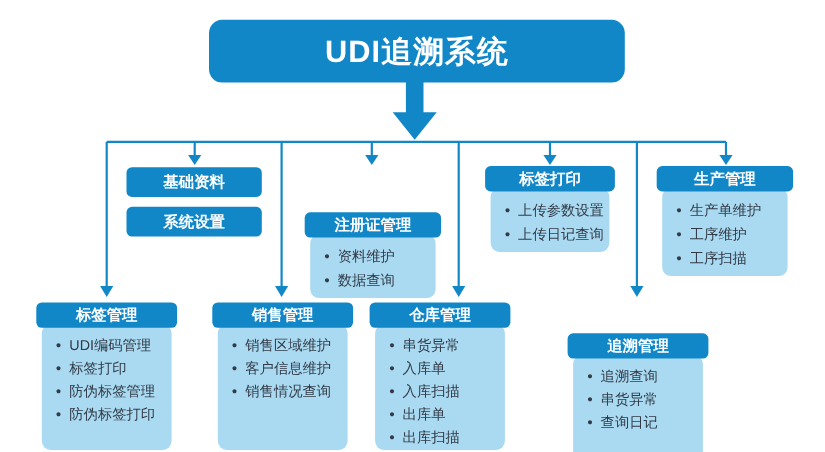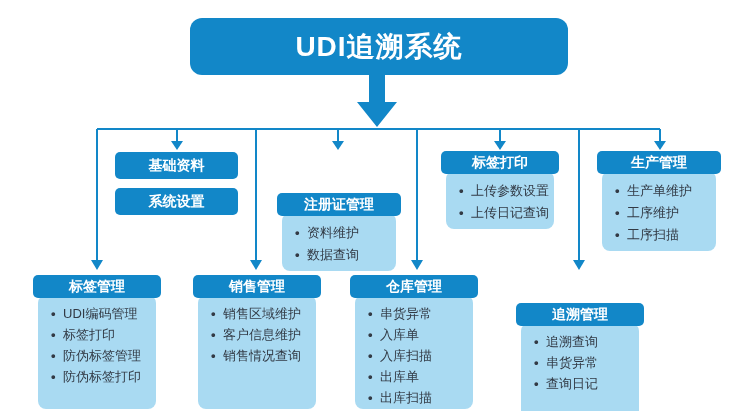--- a/index.html
+++ b/index.html
@@ -172,21 +172,21 @@
     <div class="group-header">销售管理</div>
     <div class="group-body">
       <ul>
         <li>销售区域维护</li>
         <li>客户信息维护</li>
         <li>销售情况查询</li>
       </ul>
     </div>
   </div>
 
-  <div class="group row2" style="left:350px; top:275px; width:128px;">
+  <div class="group row2" style="left:336px; top:275px; width:128px;">
     <div class="group-header">仓库管理</div>
     <div class="group-body">
       <ul>
         <li>串货异常</li>
         <li>入库单</li>
         <li>入库扫描</li>
         <li>出库单</li>
         <li>出库扫描</li>
       </ul>
     </div>

